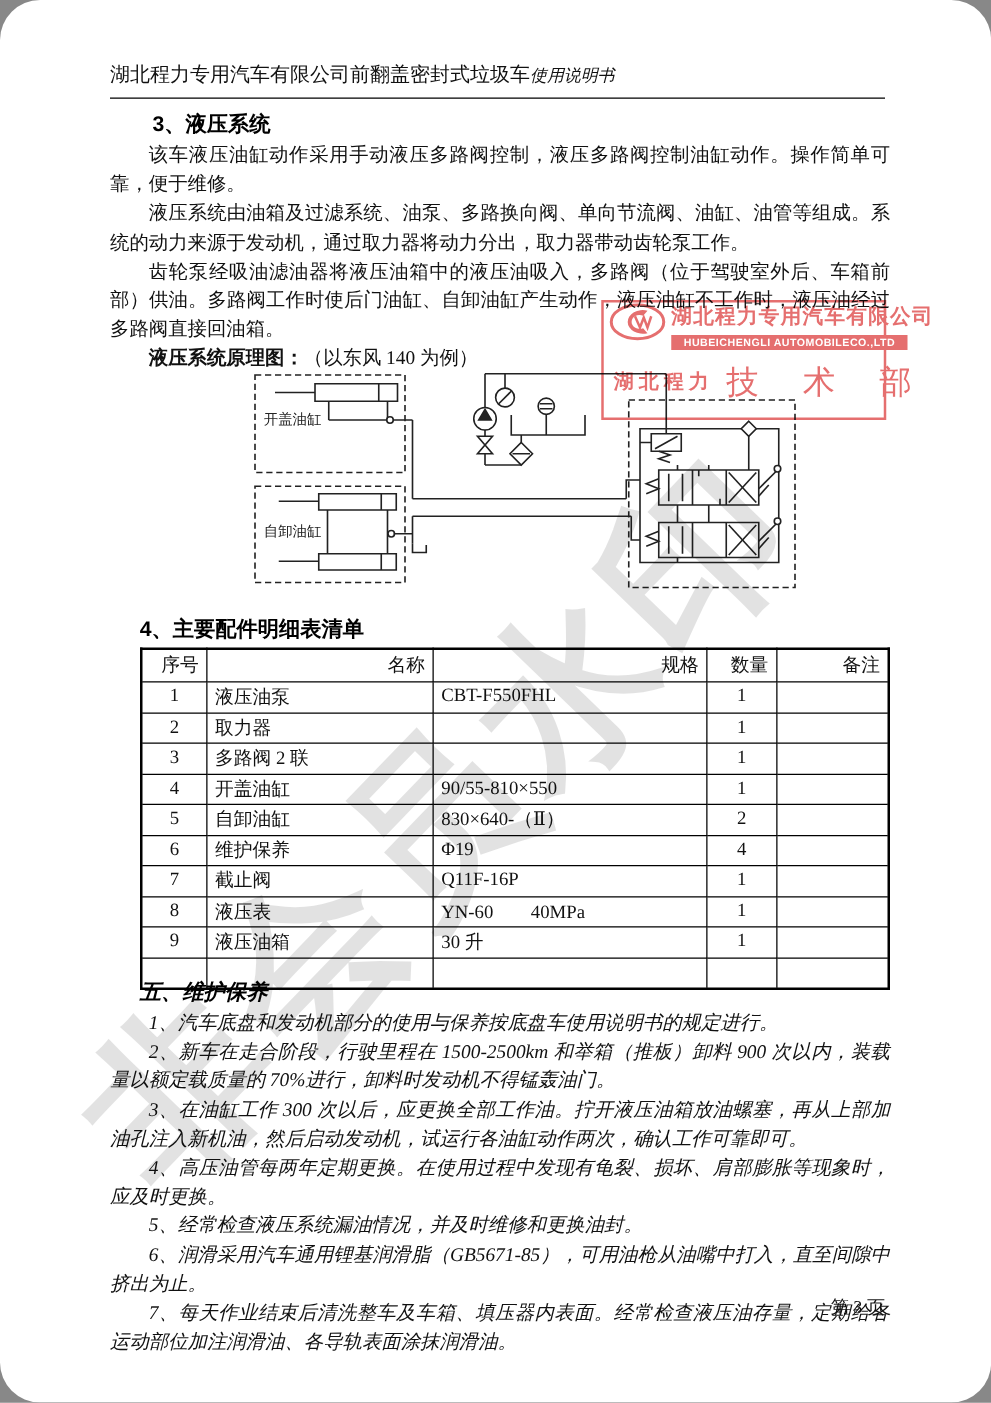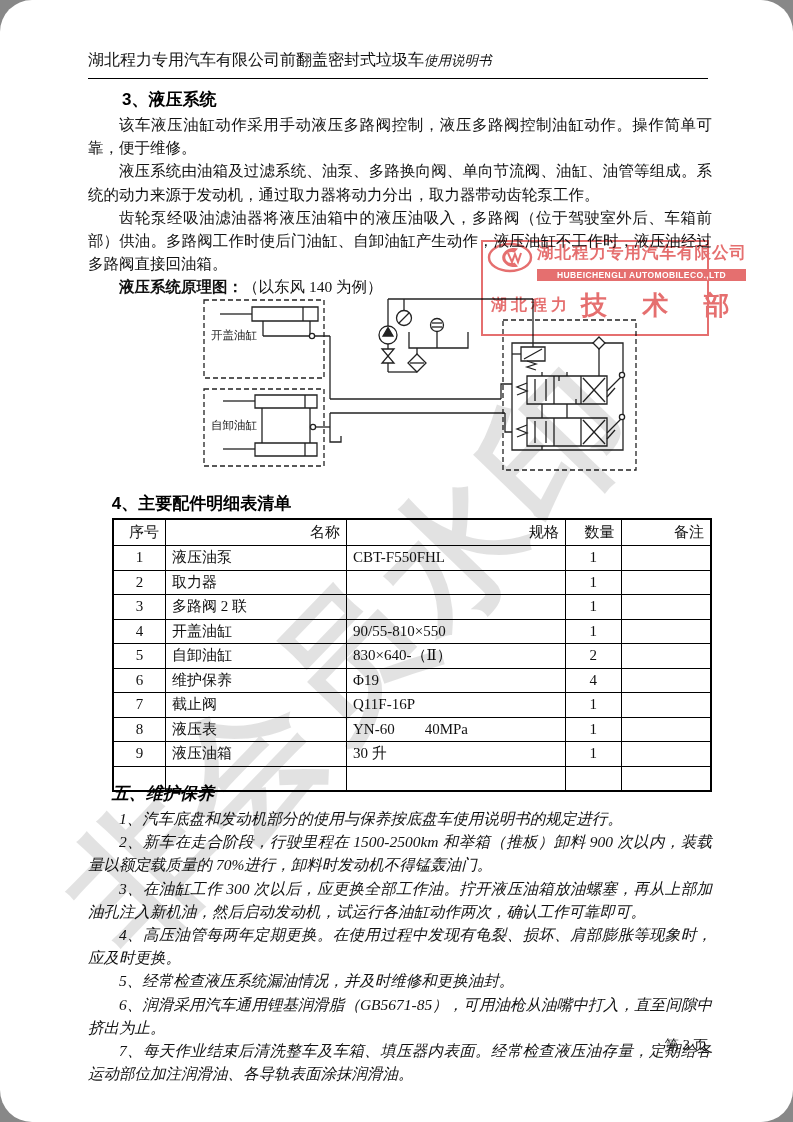--- a/index.html
+++ b/index.html
@@ -24,26 +24,26 @@
   #diagram line,#diagram path,#diagram rect,#diagram circle,#diagram polygon{vector-effect:non-scaling-stroke;}
   
   #stamp{position:absolute;left:481px;top:240px;width:228px;height:96px;z-index:4;
          opacity:.82;mix-blend-mode:multiply;color:#e04f4f;}
   #stamp .frame{position:absolute;inset:0;border:2.5px solid #e04f4f;}
   #stamp .row1{position:absolute;left:6px;top:2px;display:flex;align-items:flex-start;}
   #stamp .namecol{margin-left:4px;}
   #stamp .cn{font-family:"Liberation Sans","DejaVu Sans",sans-serif;font-weight:bold;
              font-size:16.5px;letter-spacing:1px;white-space:nowrap;}
   #stamp .enbar{background:#e04f4f;color:#fff;font-family:"Liberation Sans","DejaVu Sans",sans-serif;
-             font-weight:bold;font-size:8.5px;letter-spacing:.4px;padding:1px 20px;margin-top:1px;
+             font-weight:bold;font-size:8.5px;letter-spacing:.4px;padding:1px 10px;margin-top:1px;
              display:inline-block;white-space:nowrap;text-align:center;}
   #stamp .row2{position:absolute;left:10px;top:48px;width:206px;display:flex;align-items:center;}
   #stamp .subleft{font-family:"Liberation Sans","DejaVu Sans",sans-serif;font-weight:bold;
              font-size:16px;letter-spacing:4px;white-space:nowrap;}
-  #stamp .subright{font-family:"Liberation Sans","DejaVu Sans",sans-serif;font-weight:bold;
+  #stamp .subright{font-family:"Liberation Sans","DejaVu Sans",sans-serif;font-weight:normal;
              font-size:26px;letter-spacing:14px;margin-left:10px;white-space:nowrap;}
   
   #watermark{position:absolute;left:165px;top:800px;z-index:3;pointer-events:none;
              font-family:"Liberation Sans","DejaVu Sans",sans-serif;font-weight:bold;
              font-size:142px;letter-spacing:6px;color:#000;opacity:.11;white-space:nowrap;
              transform:rotate(-46deg);transform-origin:0 100%;}
   
   #sec4{position:absolute;left:88px;top:492px;width:624px;z-index:2;}
   #parts-table{border-collapse:collapse;margin-left:24px;margin-top:3px;table-layout:fixed;}
   #parts-table td,#parts-table th{border:1px solid #000;font-weight:normal;

